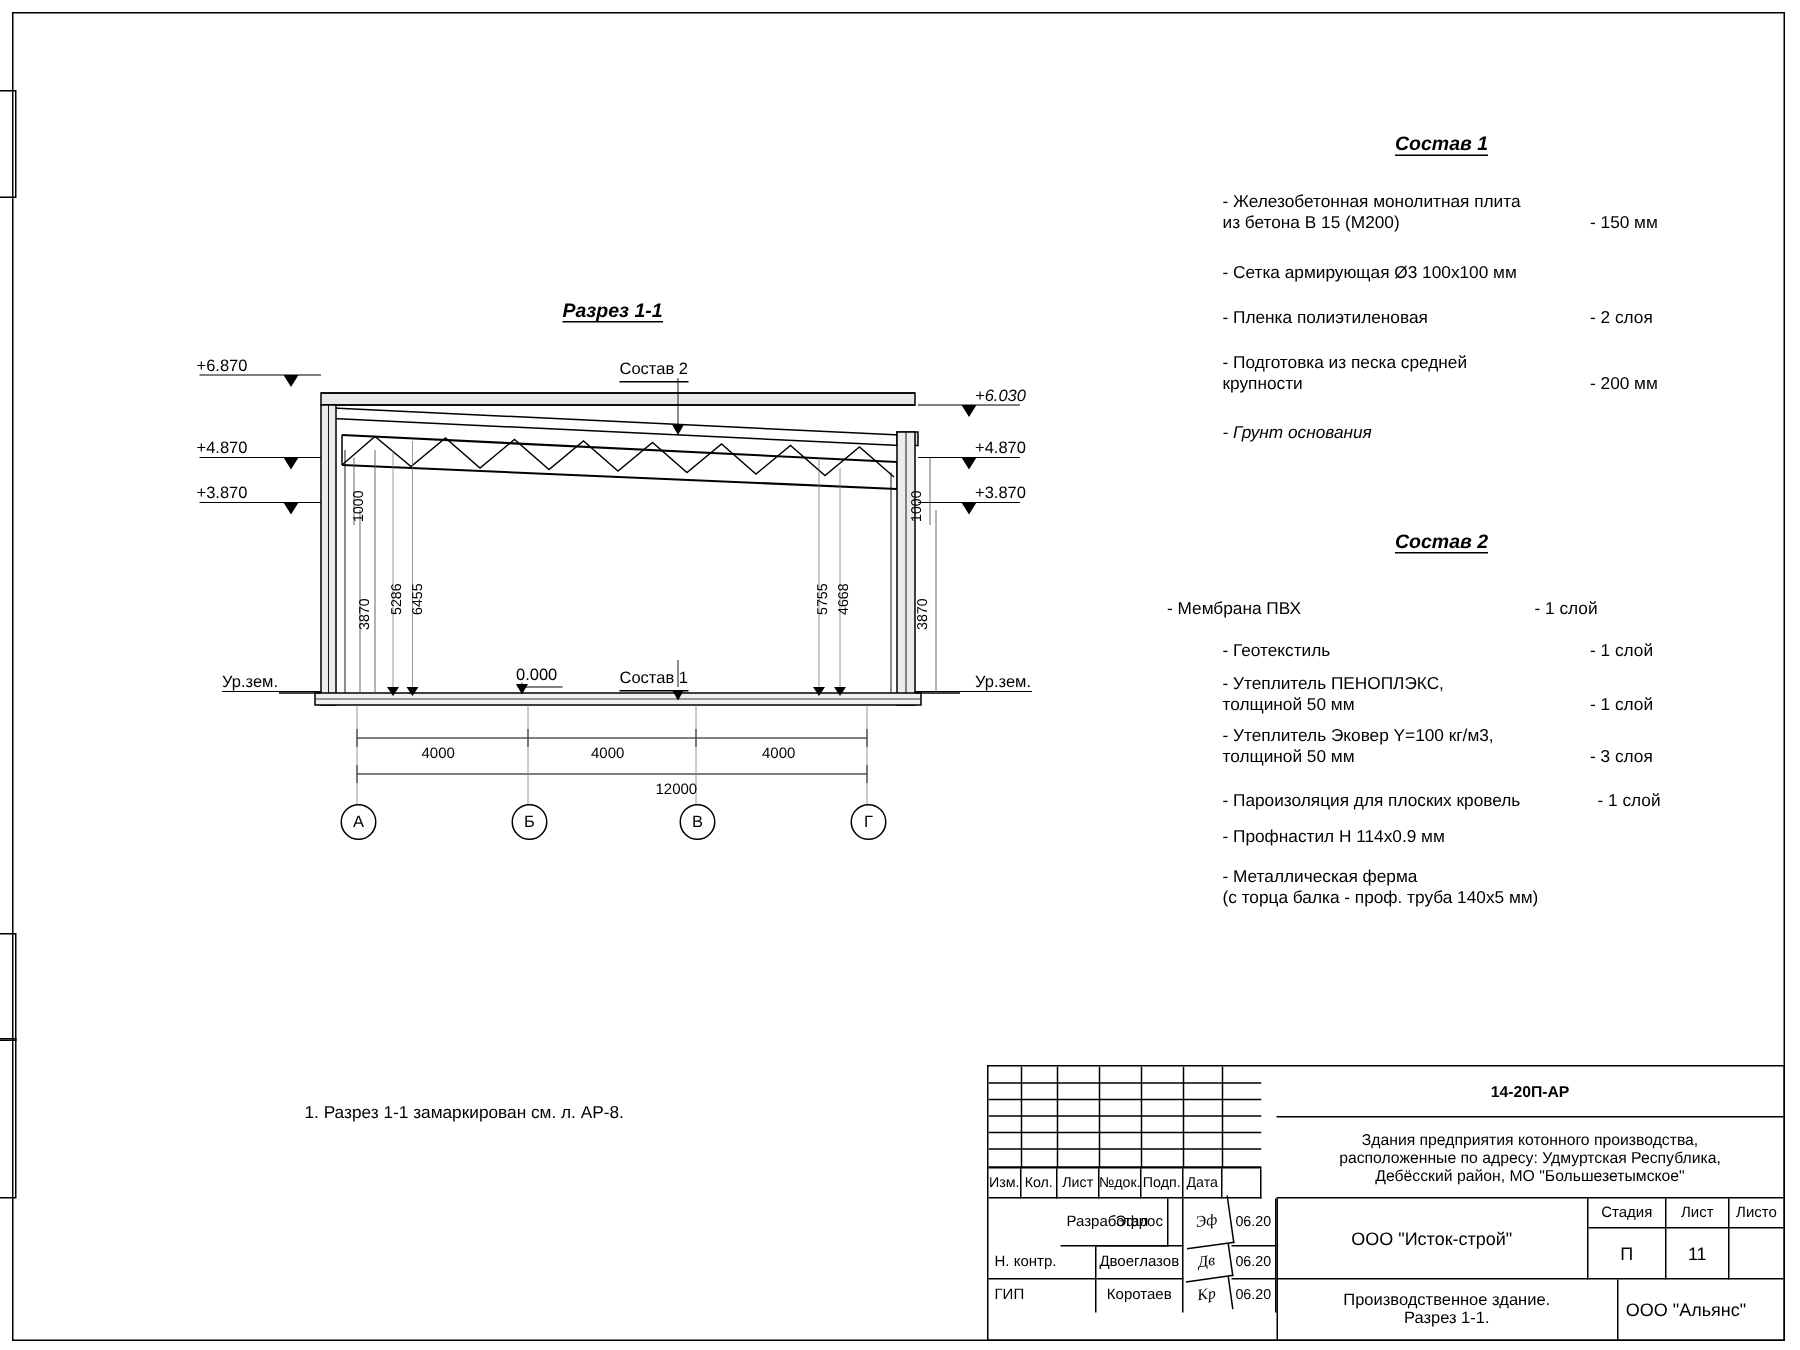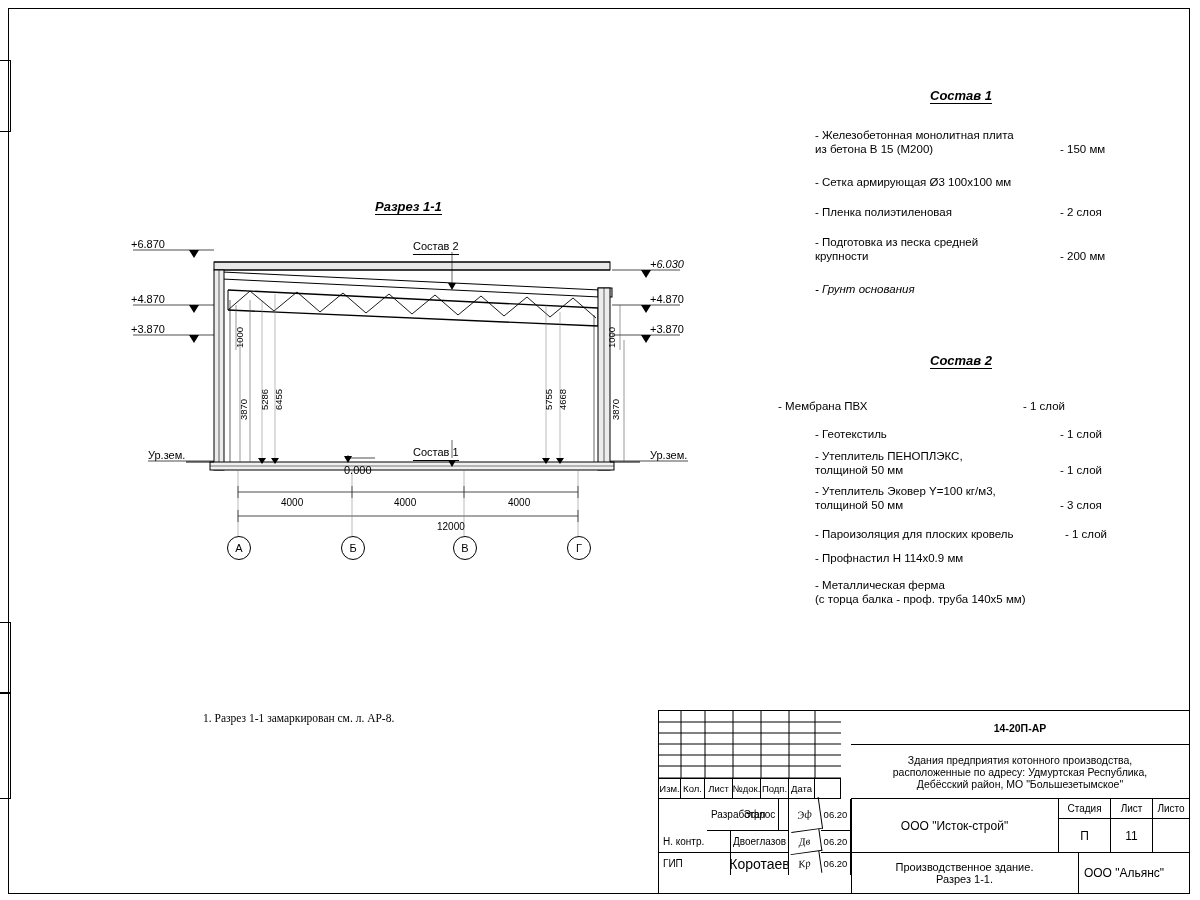--- a/index.html
+++ b/index.html
@@ -139,21 +139,21 @@
       </g>
     </g>
   </svg>
 
   <div class="lbl" style="left:131px;top:238px;">+6.870</div>
   <div class="lbl" style="left:131px;top:293px;">+4.870</div>
   <div class="lbl" style="left:131px;top:323px;">+3.870</div>
   <div class="lbl" style="left:650px;top:258px;font-style:italic;">+6.030</div>
   <div class="lbl" style="left:650px;top:293px;">+4.870</div>
   <div class="lbl" style="left:650px;top:323px;">+3.870</div>
-  <div class="lbl" style="left:344px;top:464px;">0.000</div>
+  <div class="lbl" style="left:344px;top:444px;">0.000</div>
   <div class="lbl" style="left:148px;top:449px;">Ур.зем.</div>
   <div class="lbl" style="left:650px;top:449px;">Ур.зем.</div>
 
   <div class="vtxt" style="left:234px;top:348px;">1000</div>
   <div class="vtxt" style="left:238px;top:420px;">3870</div>
   <div class="vtxt" style="left:259px;top:410px;">5286</div>
   <div class="vtxt" style="left:273px;top:410px;">6455</div>
   <div class="vtxt" style="left:606px;top:348px;">1000</div>
   <div class="vtxt" style="left:610px;top:420px;">3870</div>
   <div class="vtxt" style="left:543px;top:410px;">5755</div>
@@ -218,21 +218,21 @@
   </div>
   <div class="spec" style="left:815px;top:551px;">
     <span>- Профнастил Н 114х0.9 мм</span>
     <span class="val"></span>
   </div>
   <div class="spec" style="left:815px;top:578px;">
     <span>- Металлическая ферма</span><br>
     <span>  (с торца балка - проф. труба 140х5 мм)</span>
   </div>
 
-  <div class="note" style="left:203px;top:712px;font-family:Liberation Serif, serif;">1. Разрез 1-1 замаркирован см. л. АР-8.</div>
+  <div class="note" style="left:203px;top:736px;">1. Разрез 1-1 замаркирован см. л. АР-8.</div>
 
   <div class="tb">
 
     <div class="c bl bb" style="left:0;top:0;width:182px;height:68px;border-left:none;">
 
       <svg width="182" height="68">
         <g stroke="#000" stroke-width="1" fill="none">
           <line x1="0" y1="11" x2="182" y2="11"></line>
           <line x1="0" y1="22" x2="182" y2="22"></line>
           <line x1="0" y1="33" x2="182" y2="33"></line>
@@ -261,21 +261,21 @@
     <div class="c br bb" style="left:72px;top:88px;width:58px;height:32px;font-size:10px;">Эфрос</div>
     <div class="c br bb sig" style="left:130px;top:88px;width:32px;height:32px;">Эф</div>
     <div class="c br bb" style="left:162px;top:88px;width:30px;height:32px;font-size:9.5px;">06.20</div>
 
     <div class="c br bb" style="left:0;top:120px;width:72px;height:22px;justify-content:flex-start;padding-left:4px;font-size:10px;">Н. контр.</div>
     <div class="c br bb" style="left:72px;top:120px;width:58px;height:22px;font-size:10px;">Двоеглазов</div>
     <div class="c br bb sig" style="left:130px;top:120px;width:32px;height:22px;">Дв</div>
     <div class="c br bb" style="left:162px;top:120px;width:30px;height:22px;font-size:9.5px;">06.20</div>
 
     <div class="c br" style="left:0;top:142px;width:72px;height:22px;justify-content:flex-start;padding-left:4px;font-size:10px;">ГИП</div>
-    <div class="c br" style="left:72px;top:142px;width:58px;height:22px;font-size:14px;text-align:right;">Коротаев</div>
+    <div class="c br" style="left:72px;top:142px;width:58px;height:22px;font-size:10px;text-align:right;">Коротаев</div>
     <div class="c br sig" style="left:130px;top:142px;width:32px;height:22px;">Кр</div>
     <div class="c br" style="left:162px;top:142px;width:30px;height:22px;font-size:9.5px;">06.20</div>
 
     <div class="vline" style="left:192px;top:88px;height:94px;"></div>
 
     <div class="c bb code" style="left:192px;top:0;width:338px;height:34px;">14-20П-АР</div>
 
     <div class="c bb" style="left:192px;top:34px;width:338px;height:54px;flex-direction:column;font-size:10.5px;">
       <span>Здания предприятия котонного производства,</span>
       <span>расположенные по адресу: Удмуртская Республика,</span>

